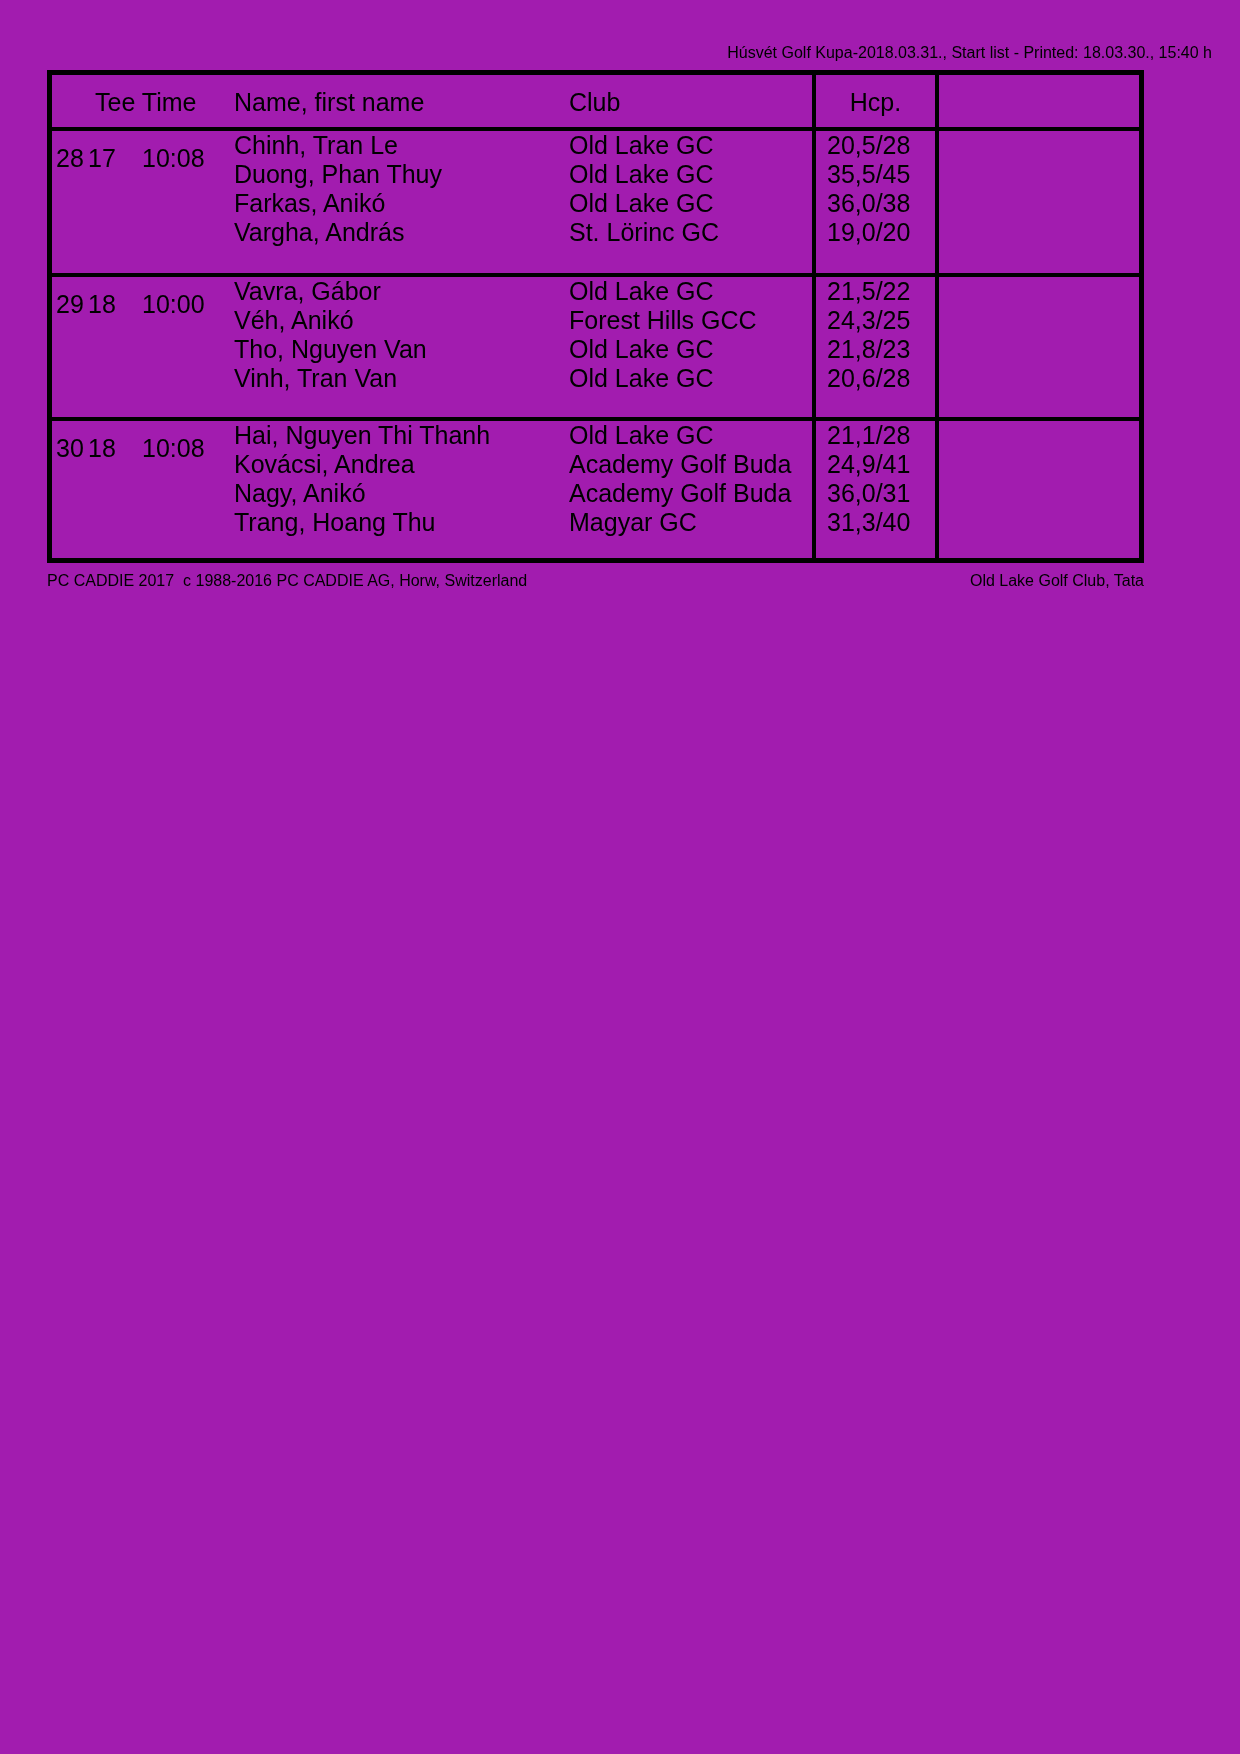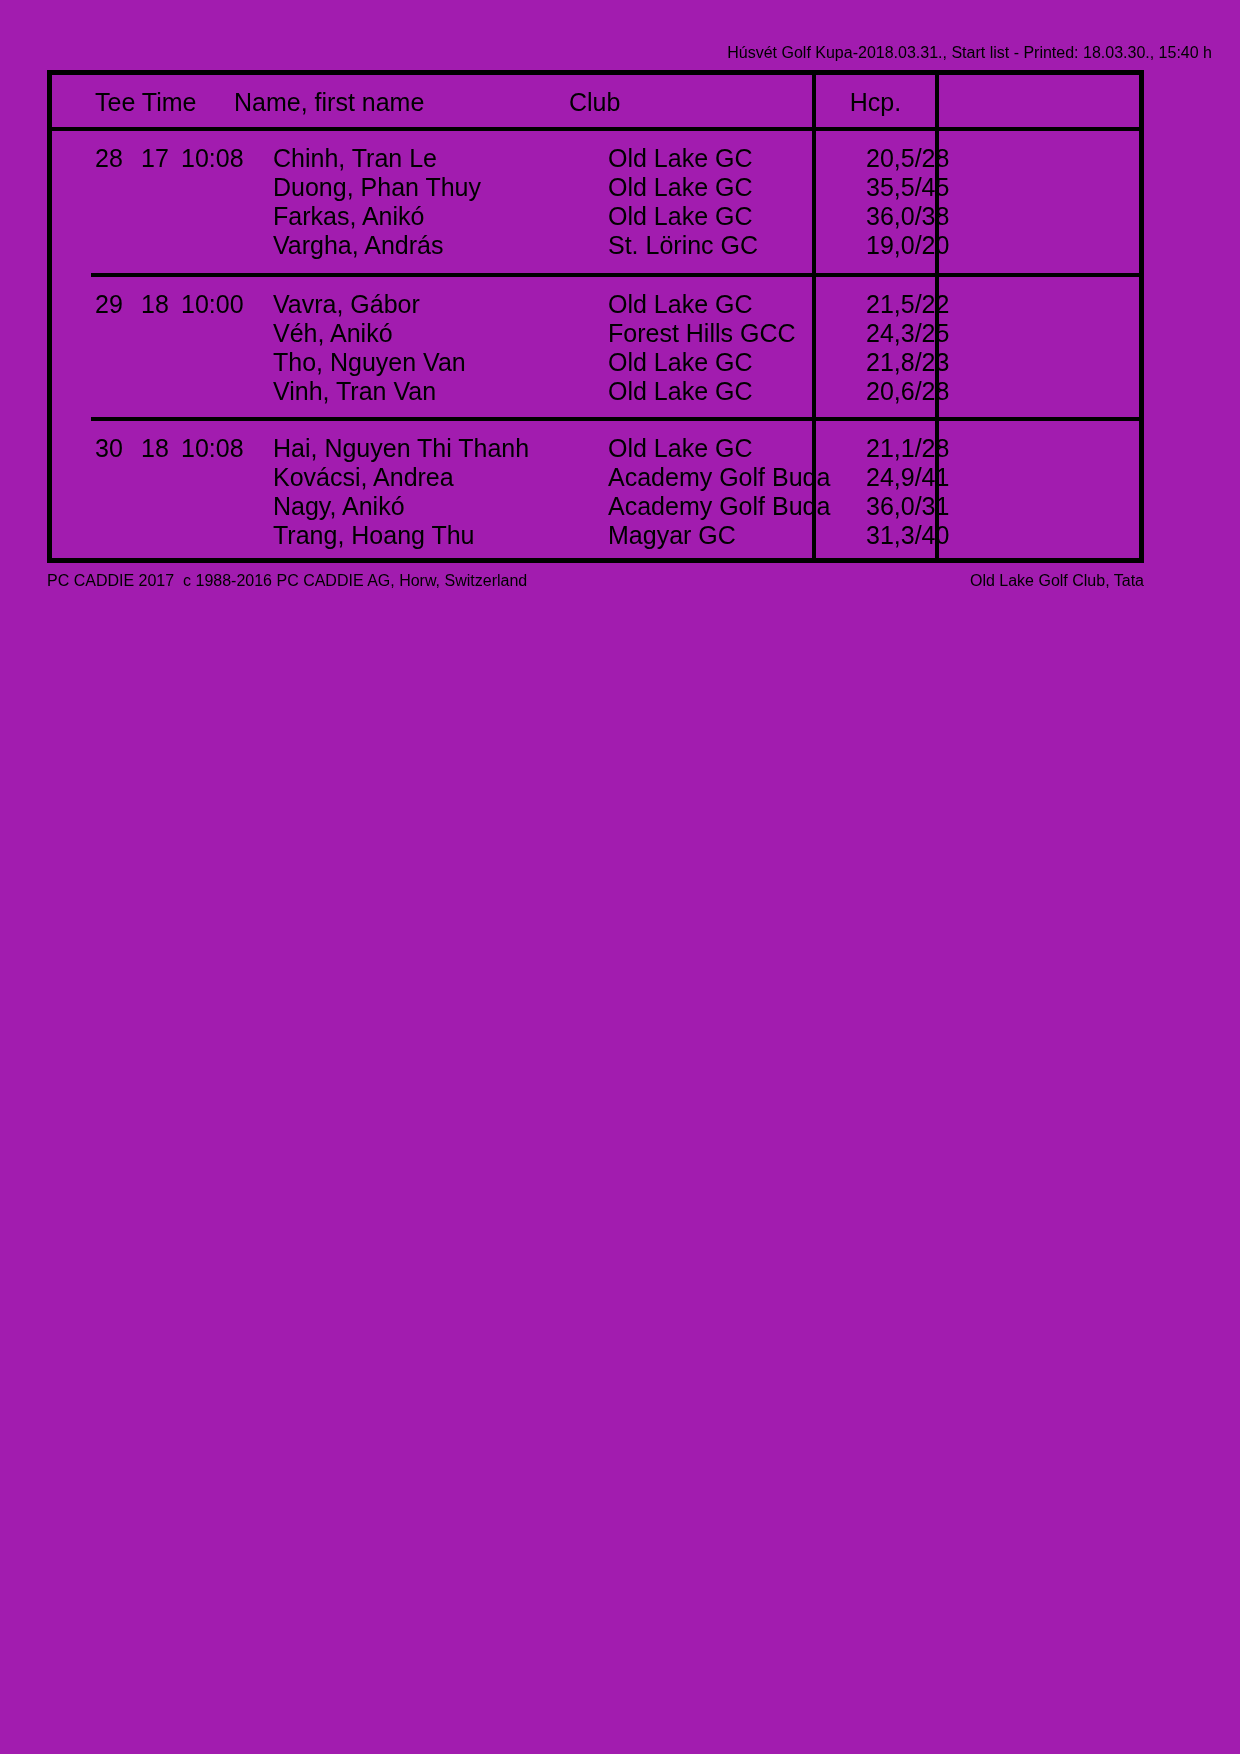--- a/index.html
+++ b/index.html
@@ -45,37 +45,35 @@
     font-size: 25px;
   }
   .thead .hcell { position: absolute; top: 13px; white-space: nowrap; }
   .h-tee  { left: 43px; }
   .h-name { left: 182px; }
   .h-club { left: 517px; }
   .h-hcp  { left: 764px; width: 119px; text-align: center; }
   .group {
     position: relative;
     box-sizing: border-box;
-    padding-top: 13px;
-    margin-left: 39px;
   }
   .group.g1 { height: 146px; border-bottom: 4px solid #000; }
   .group.g2 { height: 144px; border-bottom: 4px solid #000; }
   .group.g3 { height: 137px; }
   .flight {
     position: absolute;
     top: 13px;
     left: 0;
     width: 182px;
     height: 29px;
     line-height: 29px;
     font-size: 25px;
   }
   .flight .fnum  { position: absolute; left: 4px; }
-  .flight .ftee  { position: absolute; left: 50px; }
+  .flight .ftee  { position: absolute; left: 36px; }
   .flight .ftime { position: absolute; left: 90px; }
   .prow {
     position: relative;
     height: 29px;
     line-height: 29px;
     font-size: 25px;
   }
   .p-name { position: absolute; left: 182px; white-space: nowrap; }
   .p-club { position: absolute; left: 517px; width: 243px; white-space: nowrap; overflow: hidden; }
   .p-hcp  { position: absolute; left: 775px; white-space: nowrap; }

